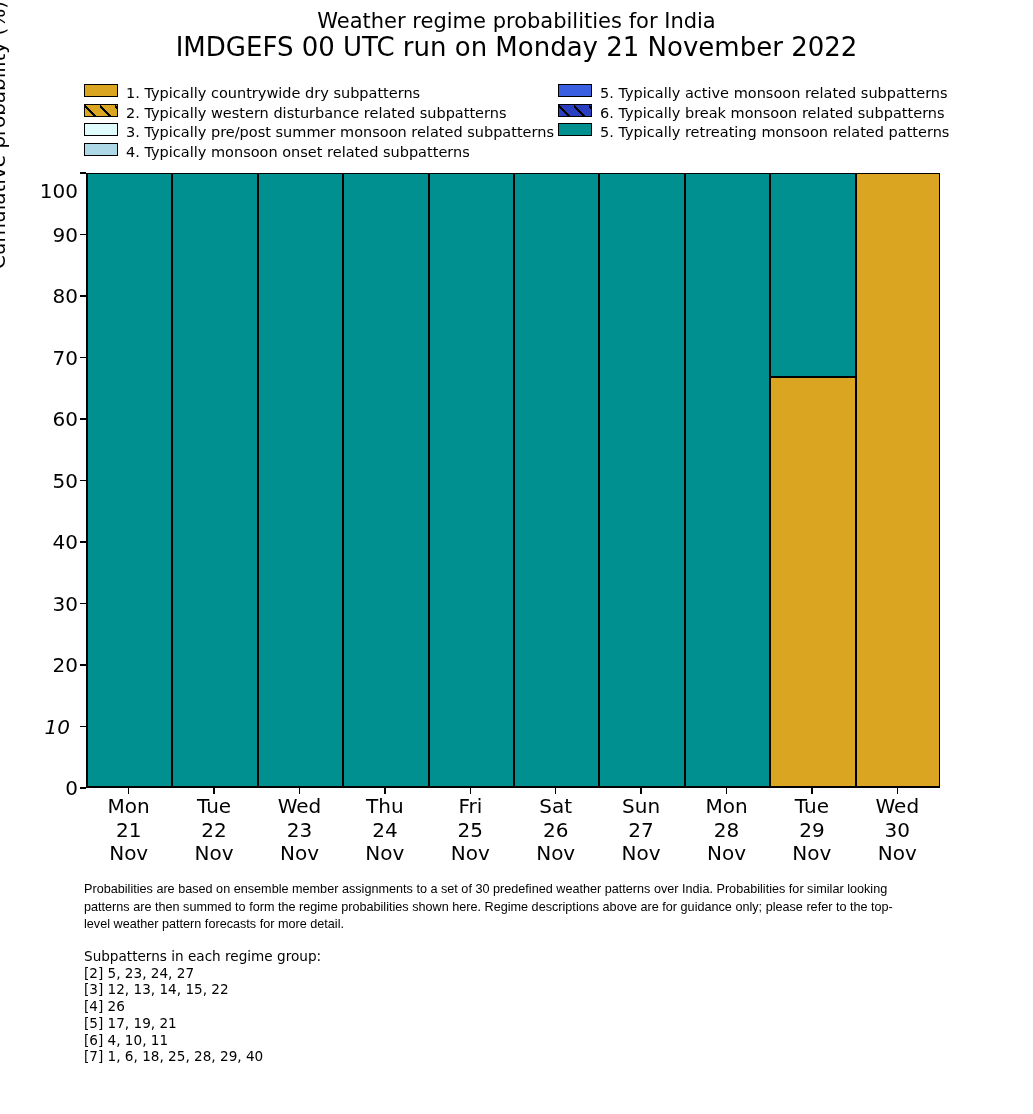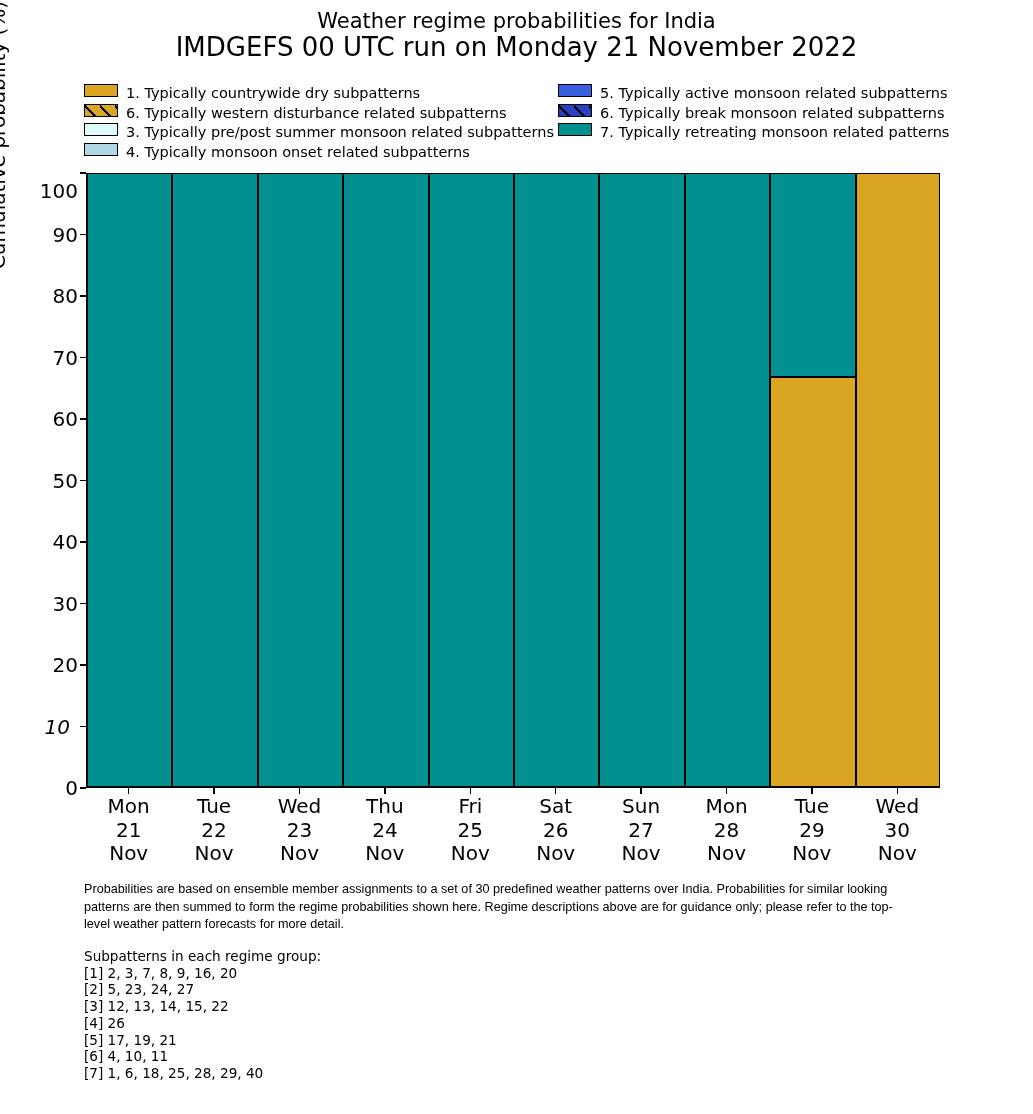--- a/index.html
+++ b/index.html
@@ -176,21 +176,21 @@
 </div>
 
 <div id="legend">
   <div class="legend-col" id="legend-col-left">
       <div class="legend-entry">
         <span class="legend-swatch" style="background-color: rgb(218, 165, 32);"></span>
         <span class="legend-label">1. Typically countrywide dry subpatterns</span>
       </div>
       <div class="legend-entry">
         <span class="legend-swatch hatch-orange" style="background-color: rgb(218, 165, 32);"></span>
-        <span class="legend-label">6. Typically western disturbance related subpatterns</span>
+        <span class="legend-label">2. Typically western disturbance related subpatterns</span>
       </div>
       <div class="legend-entry">
         <span class="legend-swatch" style="background-color: rgb(224, 252, 252);"></span>
         <span class="legend-label">3. Typically pre/post summer monsoon related subpatterns</span>
       </div>
       <div class="legend-entry">
         <span class="legend-swatch" style="background-color: rgb(174, 216, 230);"></span>
         <span class="legend-label">4. Typically monsoon onset related subpatterns</span>
       </div>
     </div>
@@ -198,21 +198,21 @@
       <div class="legend-entry">
         <span class="legend-swatch" style="background-color: rgb(58, 95, 224);"></span>
         <span class="legend-label">5. Typically active monsoon related subpatterns</span>
       </div>
       <div class="legend-entry">
         <span class="legend-swatch hatch-blue" style="background-color: rgb(42, 63, 192);"></span>
         <span class="legend-label">6. Typically break monsoon related subpatterns</span>
       </div>
       <div class="legend-entry">
         <span class="legend-swatch" style="background-color: rgb(0, 144, 143);"></span>
-        <span class="legend-label">7. Typically retreating monsoon related patterns</span>
+        <span class="legend-label">5. Typically retreating monsoon related patterns</span>
       </div>
     </div>
 </div>
 
 <div id="plot-wrap">
   <div id="plot-frame">
       <div class="bar-col" style="left: 0px; width: 85.4px;">
         <div class="bar-seg" style="background-color: rgb(0, 144, 143); bottom: 0px; height: 615px;"></div>
       </div>
       <div class="bar-col" style="left: 85.4px; width: 85.4px;">
@@ -330,20 +330,19 @@
     <div class="xtick-label" style="left: 854.6px; width: 85.4px;">
       <div>Wed</div>
       <div>30</div>
       <div>Nov</div>
     </div>
   </div>
 
 <div id="footer-note">Probabilities are based on ensemble member assignments to a set of 30 predefined weather patterns over India. Probabilities for similar looking patterns are then summed to form the regime probabilities shown here. Regime descriptions above are for guidance only; please refer to the top-level weather pattern forecasts for more detail.</div>
 <div id="subpattern-block">
     <div>Subpatterns in each regime group:</div>
-    <div>[1] 2, 3, 7, 8, 9, 16, 20</div>
     <div>[2] 5, 23, 24, 27</div>
     <div>[3] 12, 13, 14, 15, 22</div>
     <div>[4] 26</div>
     <div>[5] 17, 19, 21</div>
     <div>[6] 4, 10, 11</div>
     <div>[7] 1, 6, 18, 25, 28, 29, 40</div>
   </div>
 
 </body></html>

